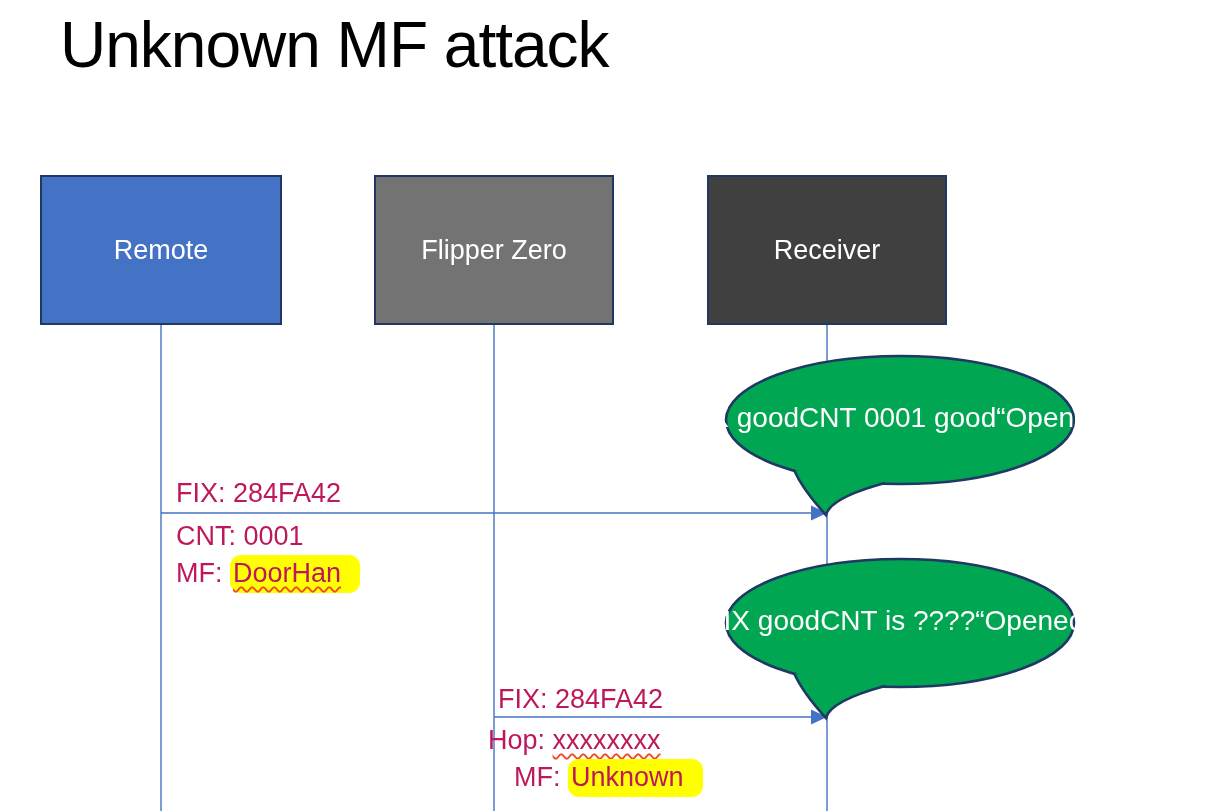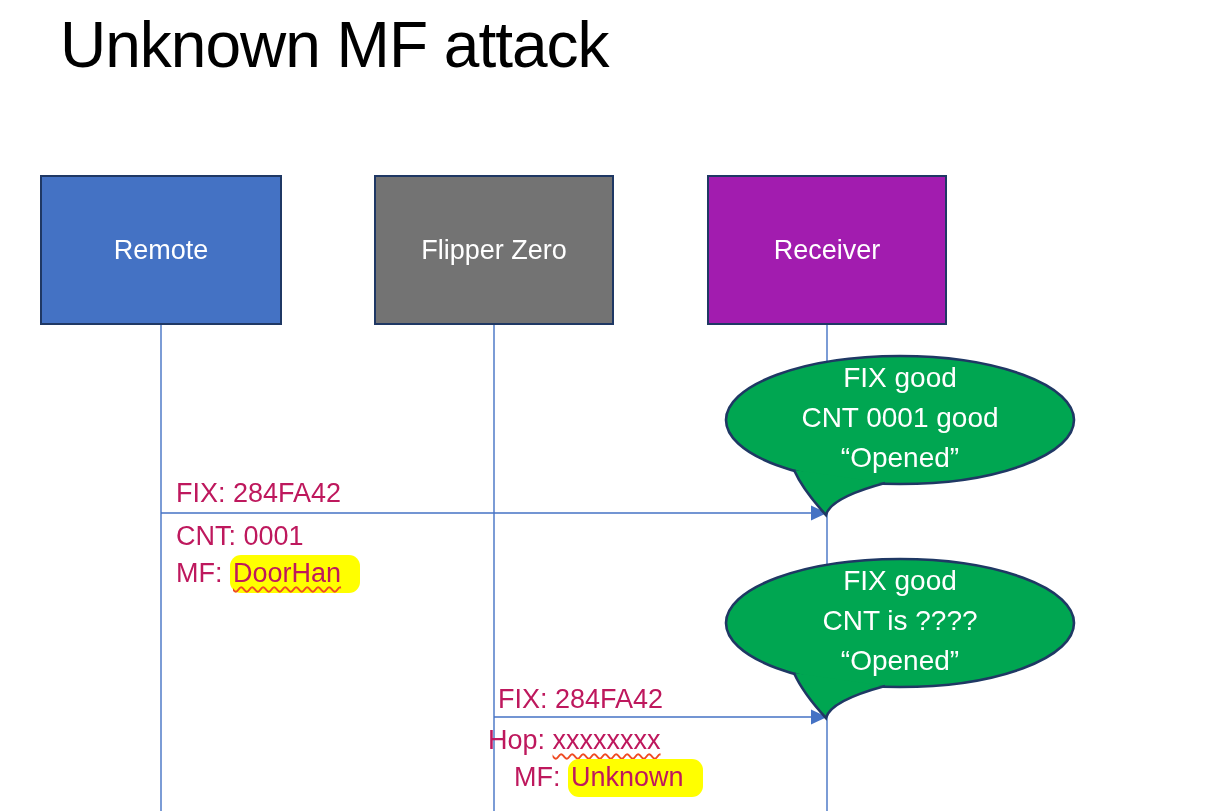--- a/index.html
+++ b/index.html
@@ -41,21 +41,21 @@
     align-items: center;
     justify-content: center;
   }
   .actor span {
     color: #ffffff;
     font-size: 27px;
     white-space: nowrap;
   }
   .actor.remote   { left: 40px;  width: 242px; background: #4472C4; }
   .actor.flipper  { left: 374px; width: 240px; background: #737373; }
-  .actor.receiver { left: 707px; width: 240px; background: #a21caf; }
+  .actor.receiver { left: 707px; width: 240px; background: #404040; }
 
   .life { stroke: #4472C4; stroke-width: 1.4; }
   .conn { stroke: #4472C4; stroke-width: 1.6; }
   .ah   { fill: #4472C4; }
 
   .msg {
     position: absolute;
     font-size: 27px;
     line-height: 33px;
     color: #be185d;
@@ -78,21 +78,21 @@
     fill: #00A651;
     stroke: #1F3864;
     stroke-width: 2.6;
   }
   .bubble-text {
     position: absolute;
     left: 727px;
     width: 346px;
     height: 124px;
     display: flex;
-    flex-direction: column;
+    flex-direction: row;
     align-items: center;
     justify-content: center;
     color: #ffffff;
     font-size: 28px;
     line-height: 40px;
     text-align: center;
   }
   .bubble-text span { display: block; white-space: nowrap; }
 </style>
 </head>

